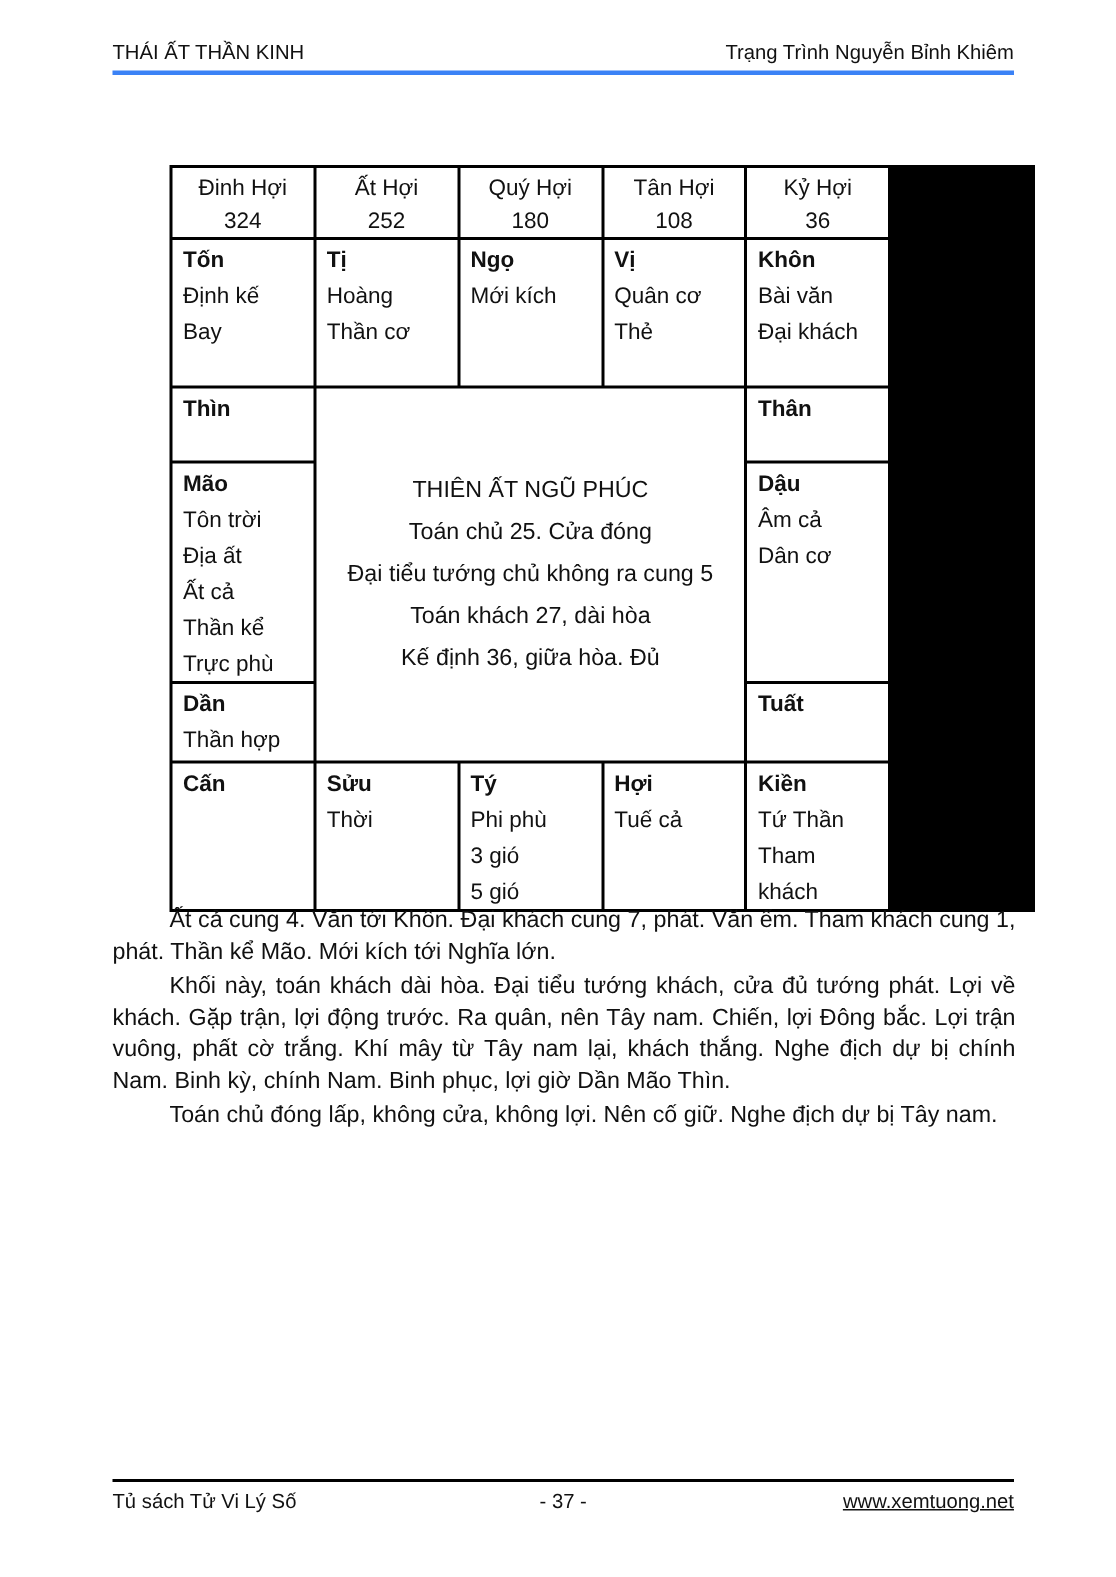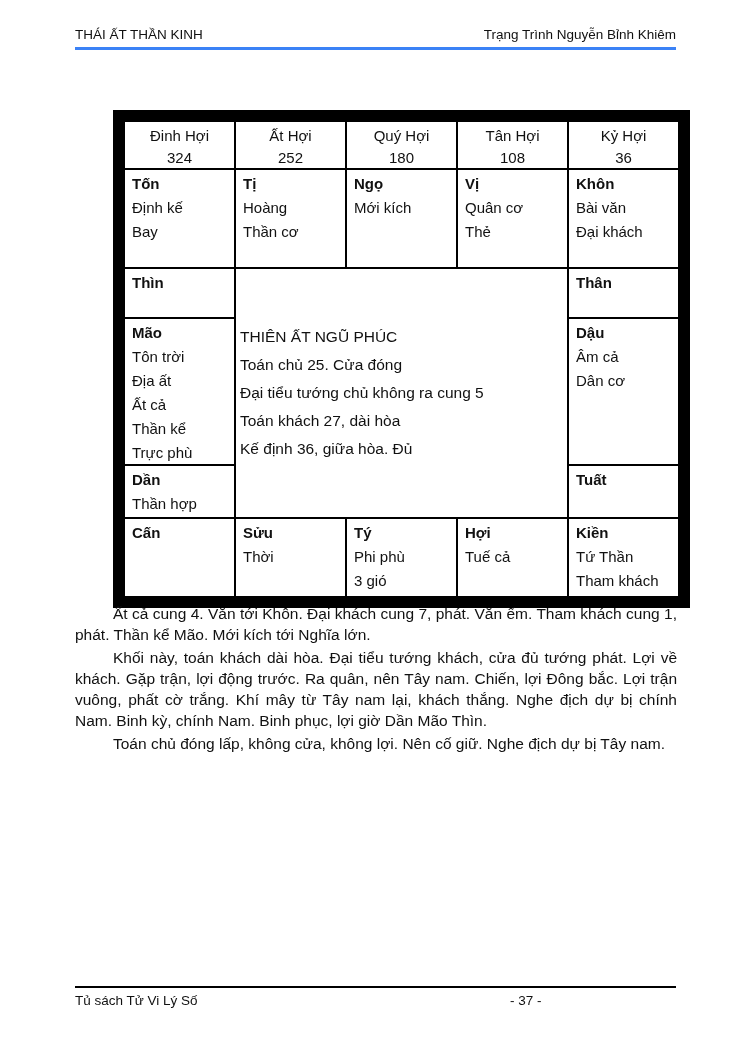--- a/index.html
+++ b/index.html
@@ -11,31 +11,31 @@
   
   .pheader{
     position:absolute;left:75px;top:26px;width:601px;
     display:flex;justify-content:space-between;align-items:flex-end;
     font-size:13.5px;line-height:17px;
     border-bottom:3px solid #3b82f6;padding-bottom:4px;
   }
   
   .chart{
     position:absolute;left:113px;top:110px;width:577px;height:498px;
-    box-sizing:border-box;background:#000;padding:12px;
-    display:grid;grid-template-columns:repeat(5,1fr);
+    box-sizing:border-box;background:#000;padding:2px;
+    display:grid;grid-template-columns:repeat(6,1fr);
     grid-template-rows:46px 97px 48px 145px 51px 1fr;
     gap:2px;
   }
   .cell{background:#fff;padding:2px 7px;font-size:15px;line-height:24px;overflow:hidden;}
   .cell.year{text-align:center;line-height:22px;padding-top:3px;}
   .ptitle{font-weight:bold;}
   .center-cell{
     grid-column:2 / span 3;grid-row:3 / span 3;
-    display:flex;flex-direction:column;justify-content:center;align-items:flex-start;
+    display:flex;flex-direction:column;justify-content:center;align-items:center;
     text-align:center;line-height:28px;font-size:15.5px;padding:0 4px;
   }
   
   .r1{grid-row:1}.r2{grid-row:2}.r3{grid-row:3}.r4{grid-row:4}.r5{grid-row:5}.r6{grid-row:6}
   .c1{grid-column:1}.c2{grid-column:2}.c3{grid-column:3}.c4{grid-column:4}.c5{grid-column:5}
   
   .body-text{
     position:absolute;left:75px;top:603px;width:602px;
     font-size:15.5px;line-height:21px;text-align:justify;
   }
@@ -170,13 +170,14 @@
 
 <div class="body-text">
   <p>Ất cả cung 4. Văn tới Khôn. Đại khách cung 7, phát. Văn ếm. Tham khách cung 1, phát. Thần kể Mão. Mới kích tới Nghĩa lớn.</p>
   <p>Khối này, toán khách dài hòa. Đại tiểu tướng khách, cửa đủ tướng phát. Lợi về khách. Gặp trận, lợi động trước. Ra quân, nên Tây nam. Chiến, lợi Đông bắc. Lợi trận vuông, phất cờ trắng. Khí mây từ Tây nam lại, khách thắng. Nghe địch dự bị chính Nam. Binh kỳ, chính Nam. Binh phục, lợi giờ Dần Mão Thìn.</p>
   <p>Toán chủ đóng lấp, không cửa, không lợi. Nên cố giữ. Nghe địch dự bị Tây nam.</p>
 </div>
 
 <div class="pfooter">
   <span class="f-left">Tủ sách Tử Vi Lý Số</span>
   <span class="f-center">- 37 -</span>
+  <span class="f-right"><span class="link">www.xemtuong.net</span></span>
 </div>
 
 </body></html>

